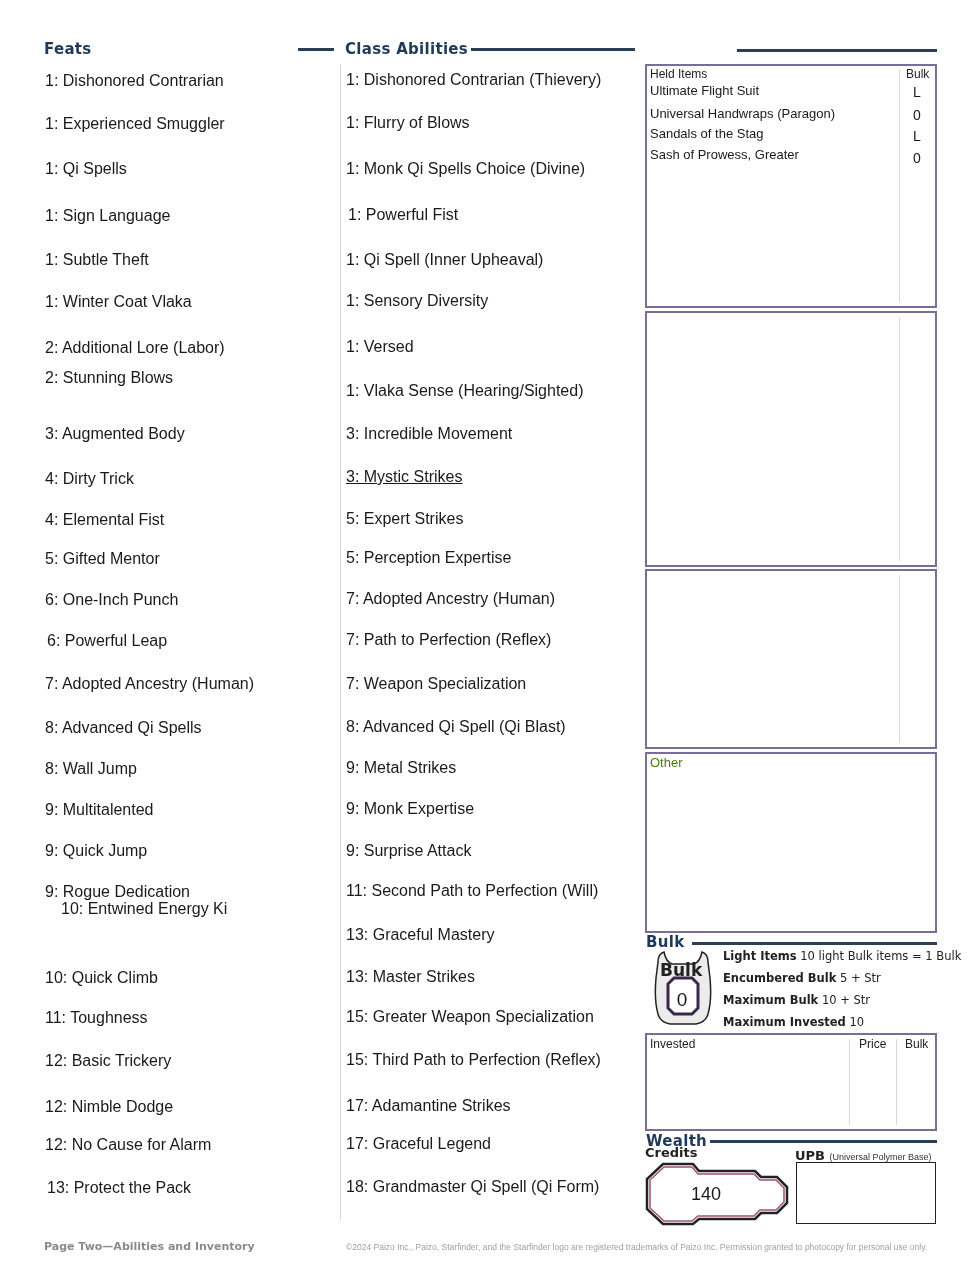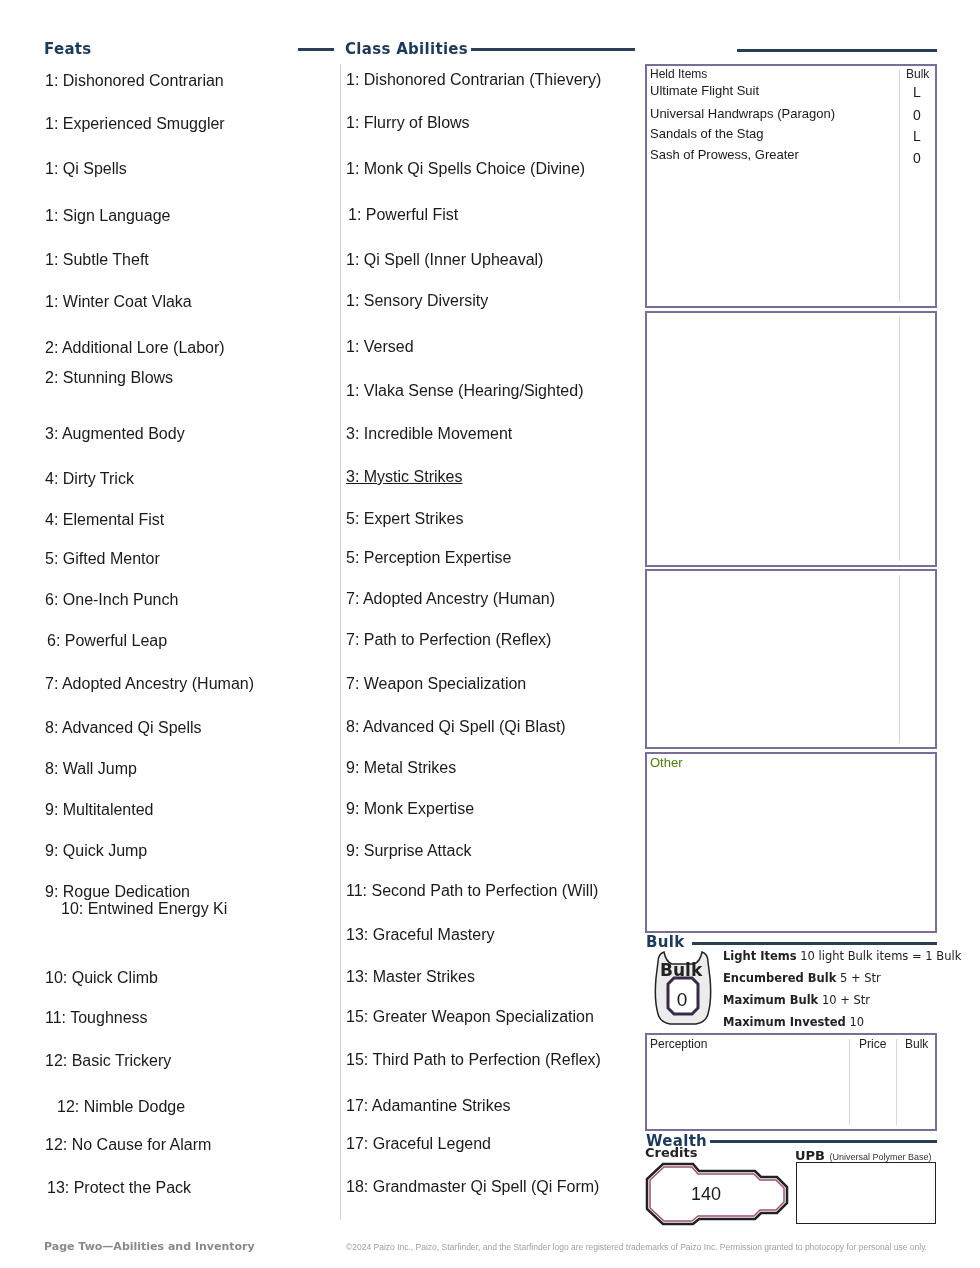--- a/index.html
+++ b/index.html
@@ -52,21 +52,21 @@
   <div class="entry" style="left:45px; top:675px;">7: Adopted Ancestry (Human)</div>
   <div class="entry" style="left:45px; top:719px;">8: Advanced Qi Spells</div>
   <div class="entry" style="left:45px; top:760px;">8: Wall Jump</div>
   <div class="entry" style="left:45px; top:801px;">9: Multitalented</div>
   <div class="entry" style="left:45px; top:842px;">9: Quick Jump</div>
   <div class="entry" style="left:45px; top:883px;">9: Rogue Dedication</div>
   <div class="entry" style="left:45px; top:900px;margin-left:16px;">10: Entwined Energy Ki</div>
   <div class="entry" style="left:45px; top:969px;">10: Quick Climb</div>
   <div class="entry" style="left:45px; top:1009px;">11: Toughness</div>
   <div class="entry" style="left:45px; top:1052px;">12: Basic Trickery</div>
-  <div class="entry" style="left:45px; top:1098px;margin-left:12px;">12: Nimble Dodge</div>
+  <div class="entry" style="left:45px; top:1098px;">12: Nimble Dodge</div>
   <div class="entry" style="left:45px; top:1136px;">12: No Cause for Alarm</div>
   <div class="entry" style="left:47px; top:1179px;">13: Protect the Pack</div>
 </div>
 
 <div class="vdiv" style="left:340px; top:64px; height:1156px;"></div>
 
 <div>
   <div class="entry" style="left:346px; top:71px;">1: Dishonored Contrarian (Thievery)</div>
   <div class="entry" style="left:346px; top:114px;">1: Flurry of Blows</div>
   <div class="entry" style="left:346px; top:160px;">1: Monk Qi Spells Choice (Divine)</div>
@@ -144,21 +144,21 @@
 </div>
 <div class="bulkinfo" style="left:723px; top:1015px;">
   <b>Maximum Invested</b>
   <span>10</span>
 </div>
 
 <div class="box" style="left:645px; top:1033px; width:292px; height:98px;">
   <div class="innerdiv" style="left:202px;"></div>
   <div class="innerdiv" style="left:249px;"></div>
 </div>
-<div class="lbl" style="left:650px; top:1037px;">Perception</div>
+<div class="lbl" style="left:650px; top:1037px;">Invested</div>
 <div class="lbl" style="left:859px; top:1037px;">Price</div>
 <div class="lbl" style="left:905px; top:1037px;">Bulk</div>
 
 <div class="hdr" style="left:646px; top:1132px;">Wealth</div>
 <div class="rule" style="left:710px; top:1140px; width:227px;"></div>
 <div style="position:absolute; left:645px; top:1145px; font-family:'DejaVu Sans',sans-serif; font-weight:bold; font-size:13px; color:#222;">Credits</div>
 
 <svg style="position:absolute; left:643px; top:1161px;" width="148" height="66" viewBox="0 0 148 66">
   <path d="M20 3 L50 3 L56 10 L112 10 L118 16 L134 16 L144 26 L144 42 L134 52 L118 52 L112 58 L56 58 L50 63 L20 63 L4 48 L4 18 Z" fill="#ffffff" stroke="#222" stroke-width="2.5"></path>
   <path d="M21 6 L49 6 L55 13 L111 13 L117 19 L133 19 L141 27 L141 41 L133 49 L117 49 L111 55 L55 55 L49 60 L21 60 L7 47 L7 19 Z" fill="none" stroke="#a0507a" stroke-width="1.5"></path>

